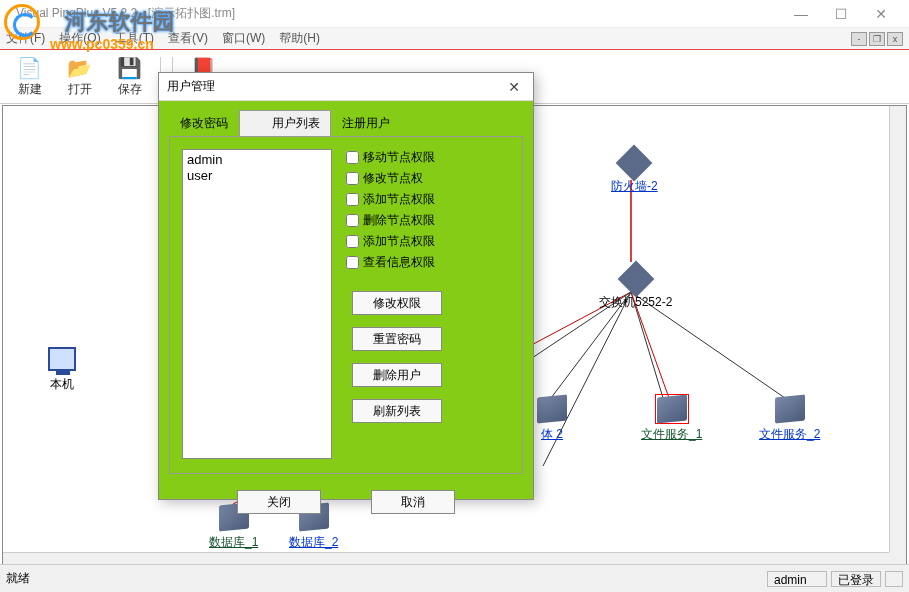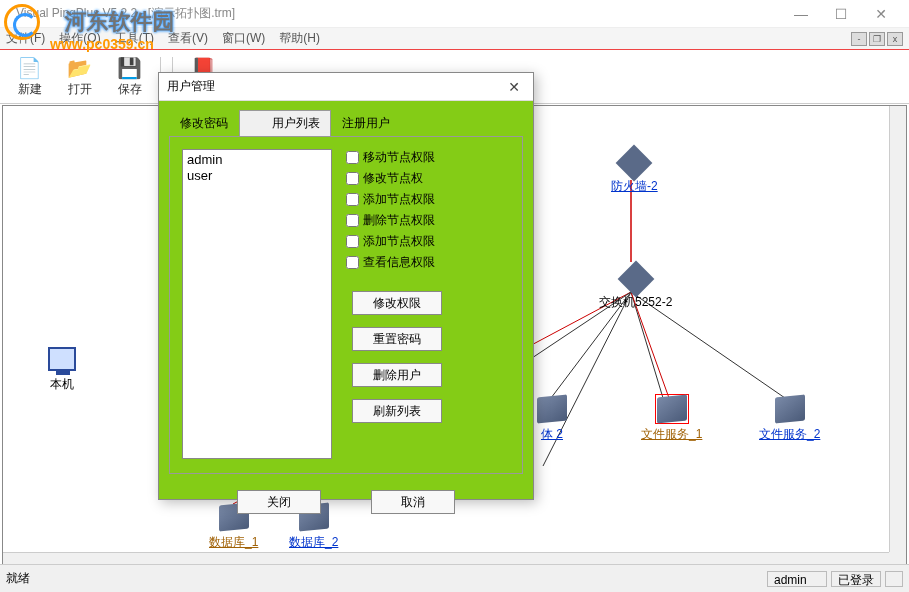--- a/index.html
+++ b/index.html
@@ -34,21 +34,21 @@
 .main { position: absolute; top: 105px; left: 0; right: 0; bottom: 20px; background: #fff; }
 .canvas-frame { position:absolute; top:0; left:2px; right:2px; bottom:2px; border:1px solid #888; background:#fff; overflow:hidden;}
 .scroll-v{position:absolute;right:0;top:0;bottom:17px;width:17px;background:#f0f0f0;border-left:1px solid #ccc;}
 .scroll-h{position:absolute;left:0;right:17px;bottom:0;height:17px;background:#f0f0f0;border-top:1px solid #ccc;}
 .scroll-corner{position:absolute;right:0;bottom:0;width:17px;height:17px;background:#f0f0f0;}
 
 
 .node { position:absolute; text-align:center; font-size:12px; }
 .node .ico{width:34px;height:30px;margin:0 auto 2px;display:flex;align-items:center;justify-content:center;}
 .node a{color:#0033cc;text-decoration:underline;}
-.node.red a{color:#a16207;}
+.node.red a{color:#14532d;}
 .node.red-box .ico{border:1px solid red;}
 .dev-3d{width:30px;height:26px;background:linear-gradient(145deg,#7a8aa8,#4a5a78);transform:skewY(-6deg);border-radius:2px;}
 .host-ico{width:28px;height:24px;border:2px solid #2a4a9a;background:#cfe0ff;position:relative;}
 .host-ico::after{content:"";position:absolute;bottom:-6px;left:6px;width:14px;height:4px;background:#2a4a9a;}
 .diamond{width:26px;height:26px;background:#5a6a88;transform:rotate(45deg);margin-top:4px;}
 
 
 svg.lines{position:absolute;top:0;left:0;width:100%;height:100%;pointer-events:none;}
 
 

